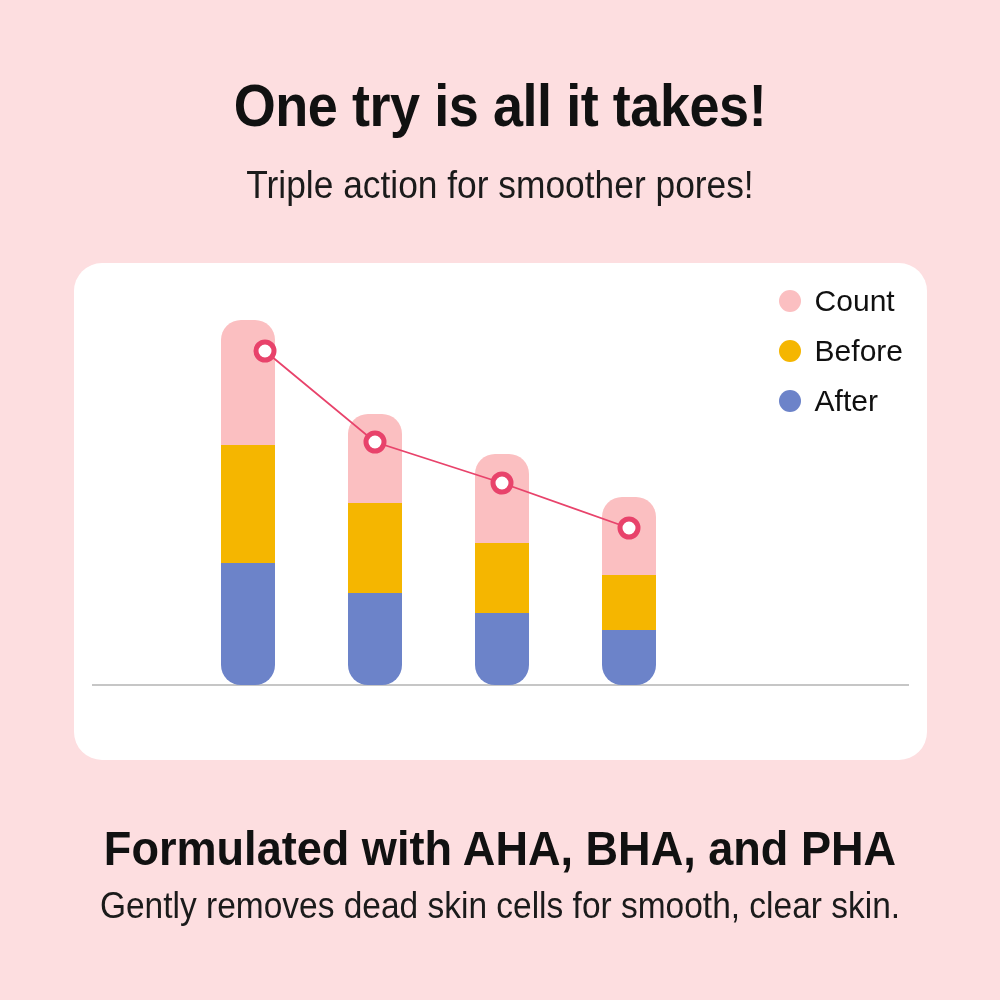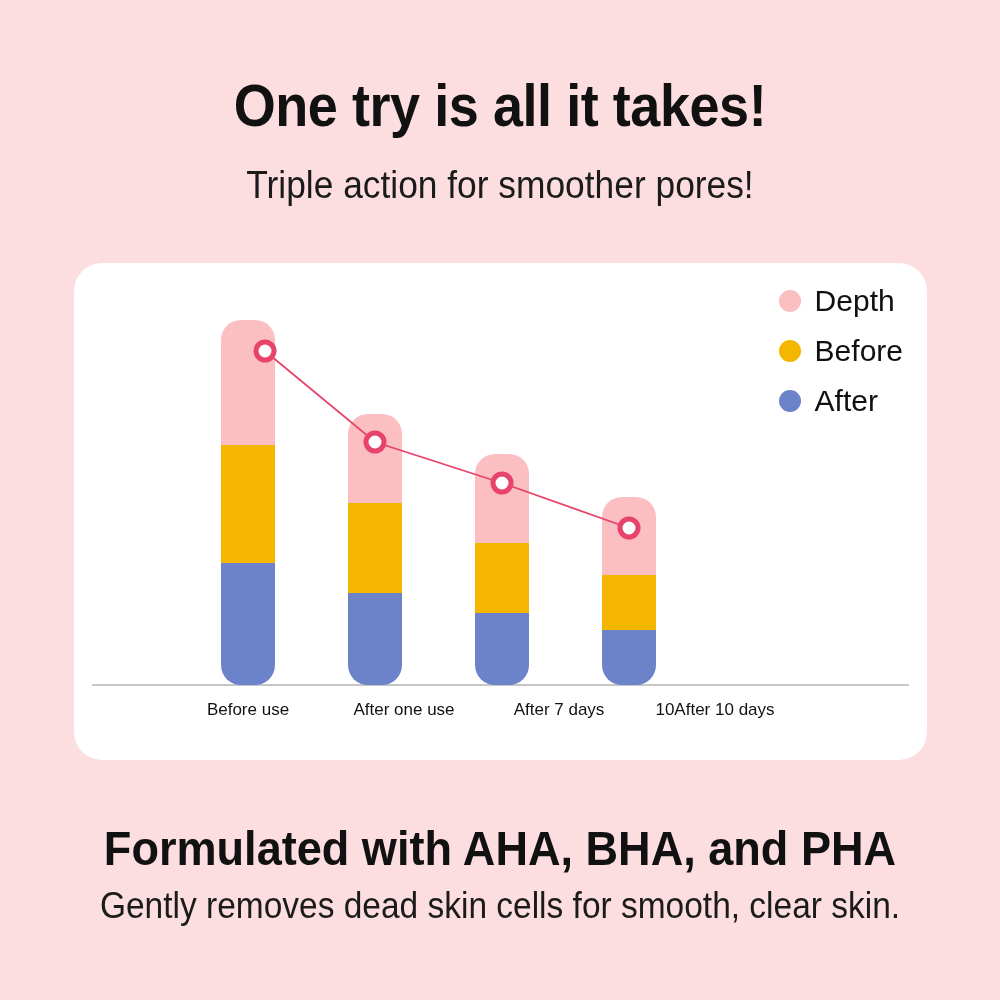--- a/index.html
+++ b/index.html
@@ -203,38 +203,32 @@
 
         <circle cx="191" cy="88" r="9" fill="#ffffff" stroke="#e8436b" stroke-width="5"></circle>
         <circle cx="301" cy="179" r="9" fill="#ffffff" stroke="#e8436b" stroke-width="5"></circle>
         <circle cx="428" cy="220" r="9" fill="#ffffff" stroke="#e8436b" stroke-width="5"></circle>
         <circle cx="555" cy="265" r="9" fill="#ffffff" stroke="#e8436b" stroke-width="5"></circle>
       </svg>
 
       <div class="legend">
         <div class="legend-row">
           <span class="legend-swatch" style="background:#fbbfc1"></span>
-          <span class="legend-label">Depth</span>
+          <span class="legend-label">Count</span>
         </div>
         <div class="legend-row">
           <span class="legend-swatch" style="background:#f5b600"></span>
           <span class="legend-label">Before</span>
         </div>
         <div class="legend-row">
           <span class="legend-swatch" style="background:#6c83c9"></span>
           <span class="legend-label">After</span>
         </div>
       </div>
 
-      <div class="xlabels">
-        <div class="xlabel" style="left:174px">Before use</div>
-        <div class="xlabel" style="left:330px">After one use</div>
-        <div class="xlabel" style="left:485px">After 7 days</div>
-        <div class="xlabel" style="left:641px">10After 10 days</div>
-      </div>
 
     </div>
   </div>
 
   <div class="footer-title">Formulated with AHA, BHA, and PHA</div>
   <div class="footer-sub">Gently removes dead skin cells for smooth, clear skin.</div>
 
 </div>
 
 </body></html>

